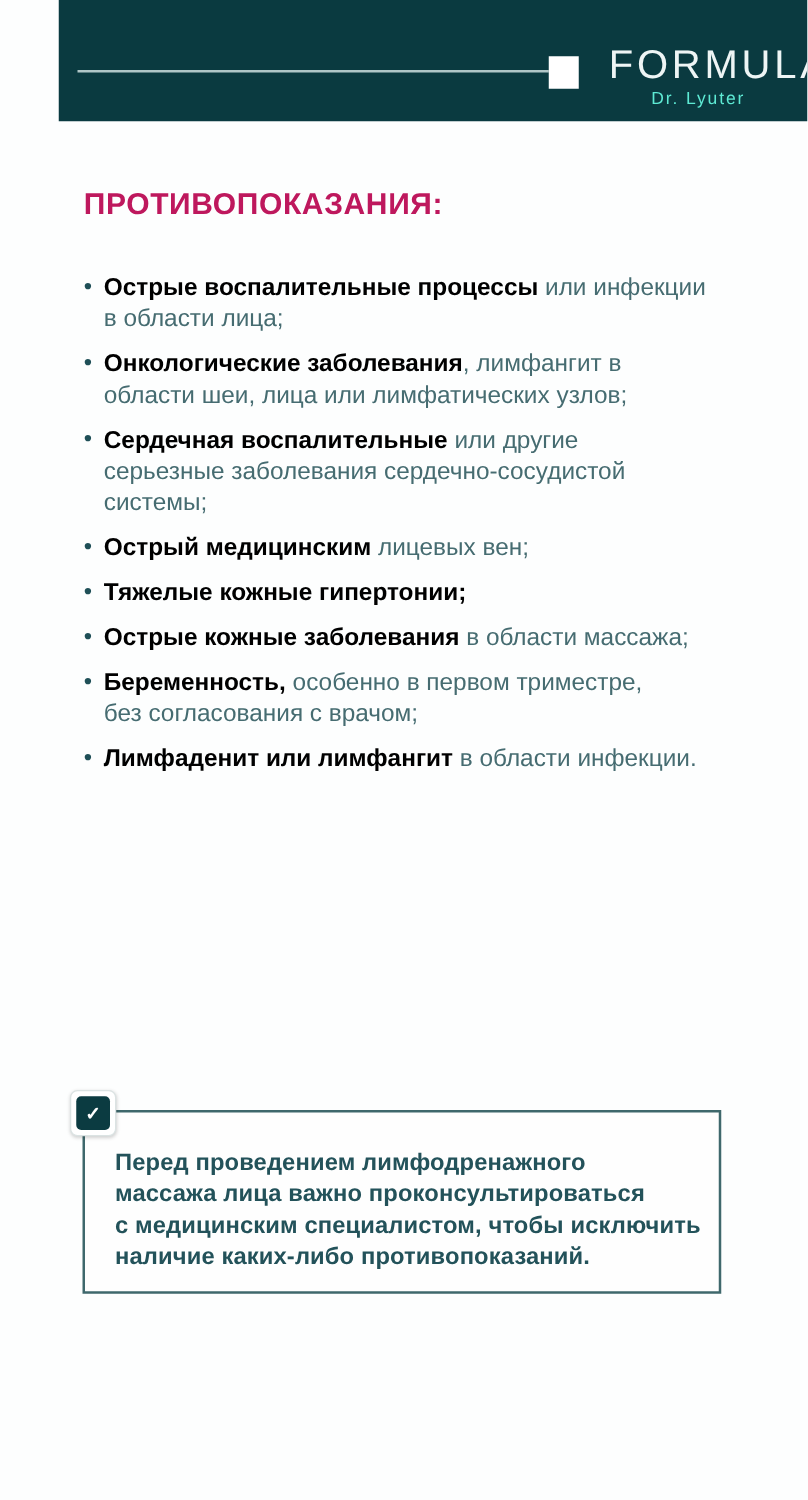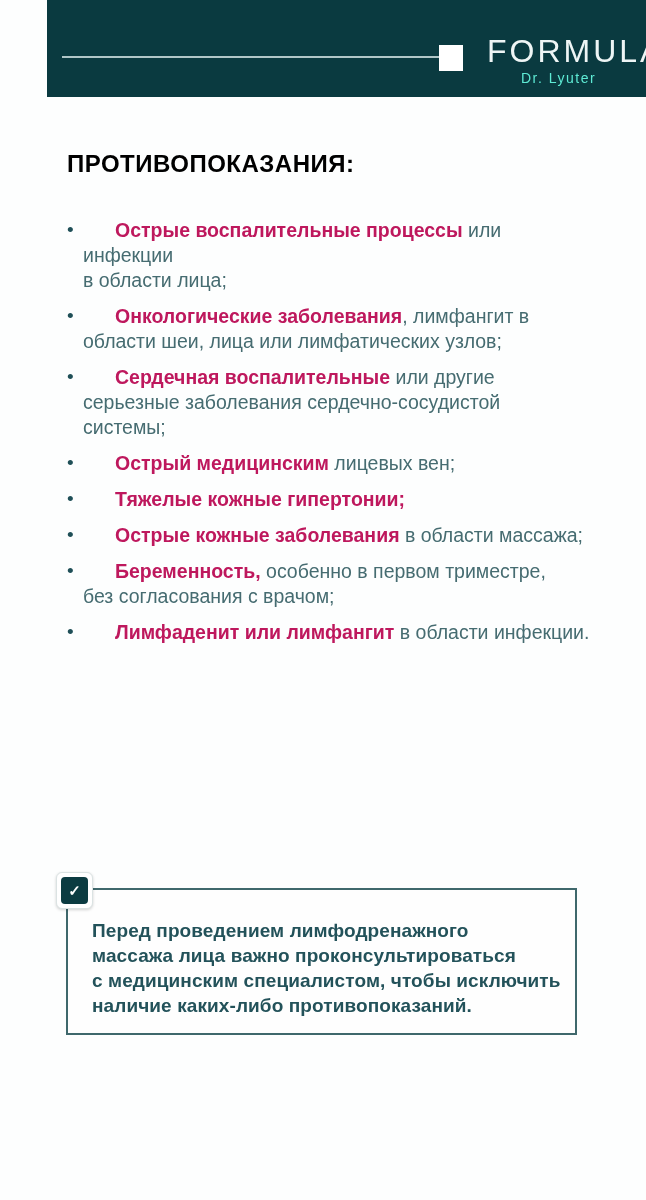--- a/index.html
+++ b/index.html
@@ -31,34 +31,34 @@
   .brand-sub{
     position:absolute; left:474px; top:70px;
     font-size:14px; letter-spacing:1.5px; color:#5eead4; white-space:nowrap;
   }
   
   .content{
     position:absolute; left:67px; top:150px; width:528px;
   }
   .title{
     font-size:24px; font-weight:bold; letter-spacing:.5px;
-    color:#000000;
+    color:#be185d;
   }
   .list{
     list-style:none; margin-top:40px;
   }
   .list li{
     position:relative; padding-left:16px; margin-bottom:11px;
     font-size:19.5px; line-height:25px; color:#466c71;
     white-space:pre-wrap;
   }
   .dot{
     position:absolute; left:0; top:-1px; color:#1f4f57; font-size:19px;
   }
-  .b{ font-weight:bold; color:#be185d;margin-left:32px; }
+  .b{ font-weight:bold; color:#000000; }
   
   .note{
     position:absolute; left:66px; top:888px; width:511px; height:147px;
     border:2px solid #3f686c; background:#fefefe;
   }
   .check-outer{
     position:absolute; left:-12px; top:-18px; width:37px; height:37px;
     background:#ffffff; border:1px solid #dbe3e3; border-radius:6px;
     box-shadow:0 1px 3px rgba(0,0,0,.18);
     display:flex; align-items:center; justify-content:center;

